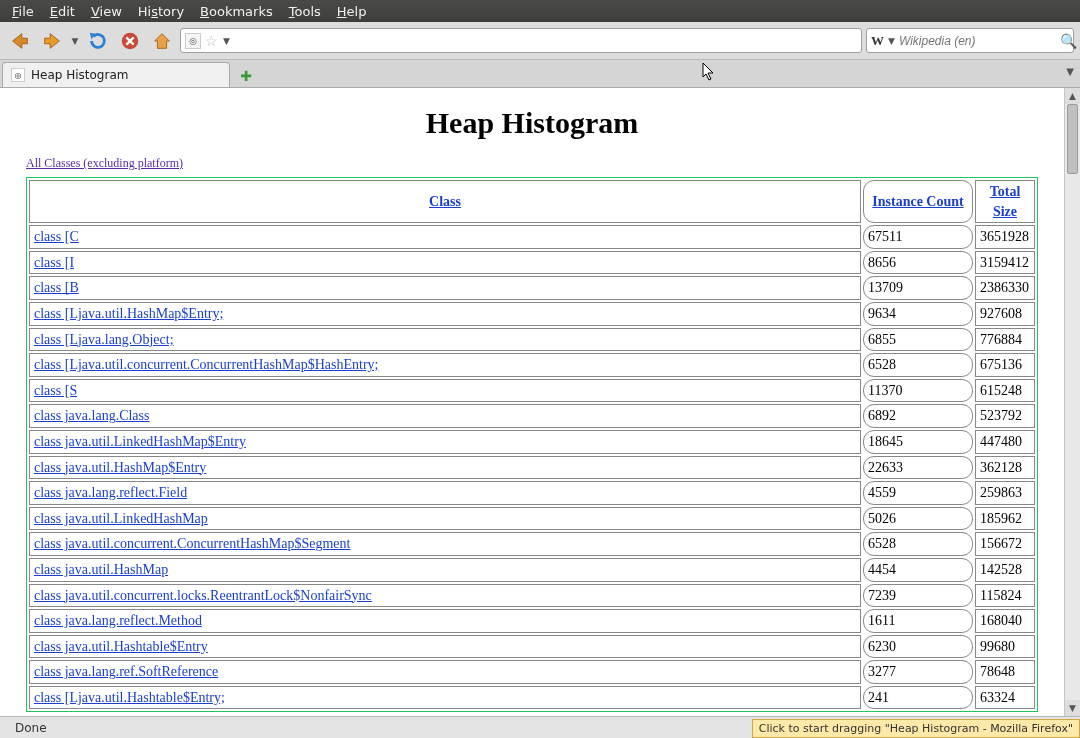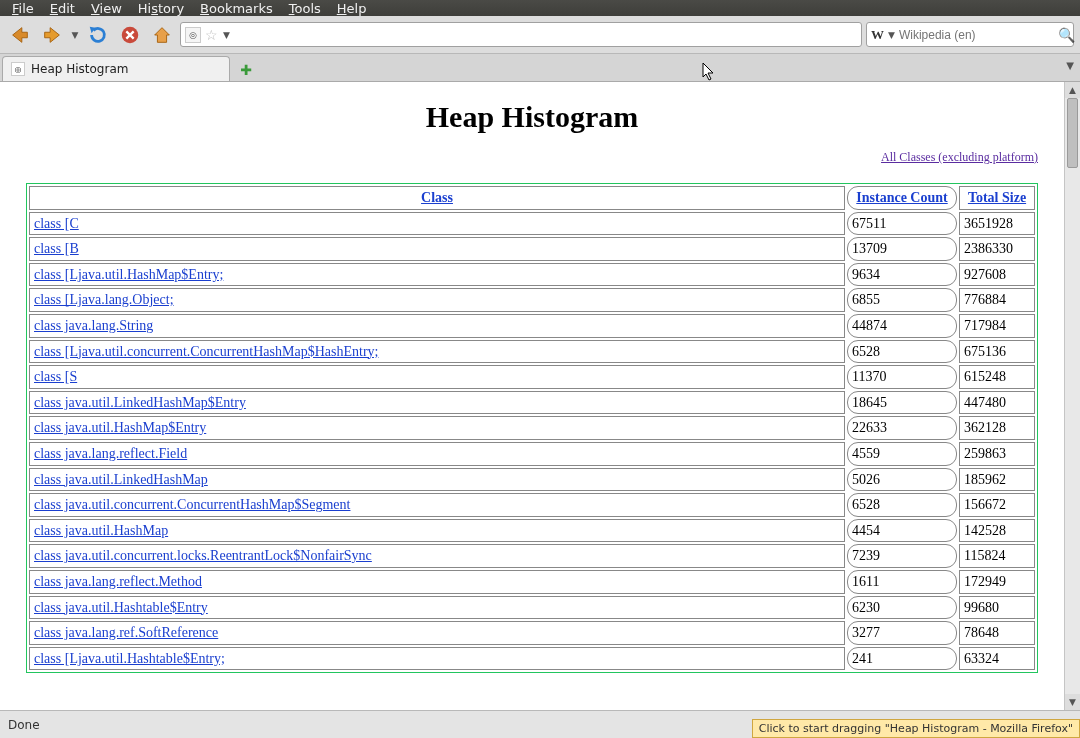--- a/index.html
+++ b/index.html
@@ -9,21 +9,21 @@
   background: #ededed;
   width: 1080px;
   height: 738px;
   overflow: hidden;
   position: relative;
 }
 
 
 .menubar {
   background: linear-gradient(#4a4a46, #3e3e3a);
-  height: 16px;
+  height: 22px;
   display: flex;
   align-items: center;
   padding: 0 4px;
   color: #f0f0f0;
   font-size: 13px;
 }
 .menubar .menu-item {
   padding: 2px 8px;
   cursor: default;
 }
@@ -93,20 +93,21 @@
 }
 .search-wrap .engine {
   font-family: Georgia, serif;
   font-weight: bold;
   font-size: 13px;
   color: #333;
 }
 .search-wrap input {
   flex: 1; border: none; outline: none; font-size: 12px;
   color: #888;
+  font-style: italic;
   background: transparent;
 }
 .search-wrap .mag { color: #2a6cc8; font-size: 14px;}
 
 
 .tabbar {
   background: #d5d5d5;
   height: 28px;
   display: flex;
   align-items: flex-end;
@@ -189,22 +190,22 @@
   font-family: Georgia, "Times New Roman", serif;
   color: #000;
 }
 .page h1 {
   text-align: center;
   font-size: 30px;
   font-weight: bold;
   margin-bottom: 16px;
 }
 .page .subtitle {
-  text-align: right;
-  margin-bottom: 18px;
+  text-align: left;
+  margin-bottom: 6px;
 }
 .page a, .heap-table a, .subtitle a {
   color: #5a2ca0;
   text-decoration: underline;
 }
 .heap-table a { color: #1a3fcf; }
 .heap-table {
   width: 100%;
   border-collapse: separate;
   border-spacing: 2px;
@@ -218,32 +219,32 @@
   background: #fff;
   vertical-align: middle;
   line-height: 1.4;
 }
 .heap-table th {
   font-weight: bold;
   text-align: center;
 }
 .heap-table th a { color: #1a3fcf; }
 .heap-table .col-count { width: 110px; border-radius: 11px; }
-.heap-table .col-size  { width: 76px; }
+.heap-table .col-size  { width: 60px; }
 
 
 .statusbar {
   position: absolute;
   left: 0; right: 0; bottom: 0;
-  height: 28px;
+  height: 22px;
   background: #e4e4e4;
   border-top: 1px solid #b8b8b8;
   display: flex;
   align-items: center;
-  padding: 0 8px;
+  padding: 0 15px;
   font-size: 12px;
   color: #333;
 }
 .statusbar .drag-hint {
   position: absolute;
   right: 0;
   bottom: 0;
   background: #ffe9a8;
   border: 1px solid #cfa640;
   padding: 2px 6px;
@@ -339,50 +340,55 @@
           <th class="col-size"><a href="#">Total Size</a></th>
         </tr>
       </thead>
       <tbody id="heap-body">
           <tr>
             <td><a href="#">class [C</a></td>
             <td class="col-count">67511</td>
             <td class="col-size">3651928</td>
           </tr>
           <tr>
+            <td><a href="#">class [I</a></td>
+            <td class="col-count">8656</td>
+            <td class="col-size">3159412</td>
+          </tr>
+          <tr>
             <td><a href="#">class [B</a></td>
             <td class="col-count">13709</td>
             <td class="col-size">2386330</td>
           </tr>
           <tr>
             <td><a href="#">class [Ljava.util.HashMap$Entry;</a></td>
             <td class="col-count">9634</td>
             <td class="col-size">927608</td>
           </tr>
           <tr>
             <td><a href="#">class [Ljava.lang.Object;</a></td>
             <td class="col-count">6855</td>
             <td class="col-size">776884</td>
           </tr>
           <tr>
-            <td><a href="#">class java.lang.String</a></td>
-            <td class="col-count">44874</td>
-            <td class="col-size">717984</td>
-          </tr>
-          <tr>
             <td><a href="#">class [Ljava.util.concurrent.ConcurrentHashMap$HashEntry;</a></td>
             <td class="col-count">6528</td>
             <td class="col-size">675136</td>
           </tr>
           <tr>
             <td><a href="#">class [S</a></td>
             <td class="col-count">11370</td>
             <td class="col-size">615248</td>
           </tr>
           <tr>
+            <td><a href="#">class java.lang.Class</a></td>
+            <td class="col-count">6892</td>
+            <td class="col-size">523792</td>
+          </tr>
+          <tr>
             <td><a href="#">class java.util.LinkedHashMap$Entry</a></td>
             <td class="col-count">18645</td>
             <td class="col-size">447480</td>
           </tr>
           <tr>
             <td><a href="#">class java.util.HashMap$Entry</a></td>
             <td class="col-count">22633</td>
             <td class="col-size">362128</td>
           </tr>
           <tr>
@@ -406,21 +412,21 @@
             <td class="col-size">142528</td>
           </tr>
           <tr>
             <td><a href="#">class java.util.concurrent.locks.ReentrantLock$NonfairSync</a></td>
             <td class="col-count">7239</td>
             <td class="col-size">115824</td>
           </tr>
           <tr>
             <td><a href="#">class java.lang.reflect.Method</a></td>
             <td class="col-count">1611</td>
-            <td class="col-size">172949</td>
+            <td class="col-size">168040</td>
           </tr>
           <tr>
             <td><a href="#">class java.util.Hashtable$Entry</a></td>
             <td class="col-count">6230</td>
             <td class="col-size">99680</td>
           </tr>
           <tr>
             <td><a href="#">class java.lang.ref.SoftReference</a></td>
             <td class="col-count">3277</td>
             <td class="col-size">78648</td>

